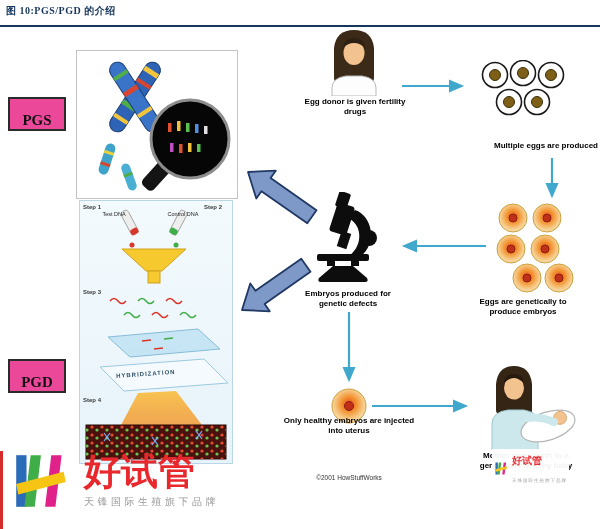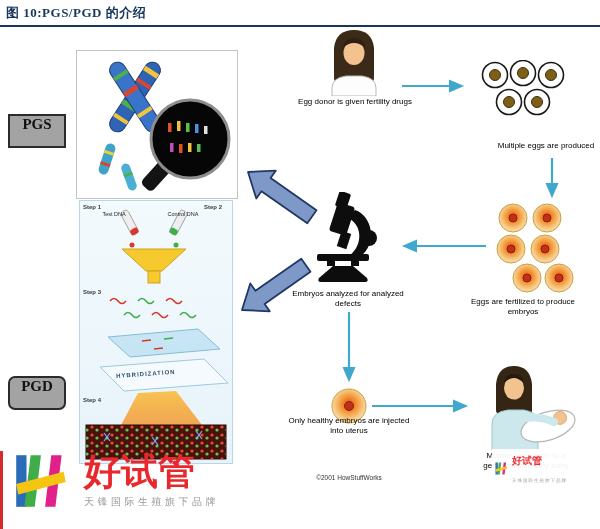--- a/index.html
+++ b/index.html
@@ -1,27 +1,27 @@
 <!DOCTYPE html>
 <html><head>
 <meta charset="utf-8">
 <style>
   html,body{margin:0;padding:0;}
   .page{position:relative;width:600px;height:529px;background:#ffffff;overflow:hidden;
         font-family:"Liberation Sans",sans-serif;}
   .abs{position:absolute;}
-  .fig-title{font-family:"Liberation Serif",serif;font-weight:bold;font-size:13px;
+  .fig-title{font-family:"Liberation Serif",serif;font-weight:bold;font-size:10px;
              color:#17365D;letter-spacing:.5px;}
   .title-rule{background:#17365D;height:2px;width:600px;}
-  .side-box{width:54px;height:30px;border:2px solid #2b2b2b;background:#a3a3a3;
-            display:flex;align-items:flex-start;justify-content:center;
-            font-family:"Liberation Serif",serif;font-weight:bold;font-size:15px;color:#111;margin-top:17px;}
+  .side-box{width:54px;height:30px;border:2px solid #2b2b2b;background:#ec4899;
+            display:flex;align-items:flex-end;justify-content:center;
+            font-family:"Liberation Serif",serif;font-weight:bold;font-size:15px;color:#111;}
   .img-frame{border:1px solid #c3c3c3;background:#fff;}
   .pgd-frame{border:1px solid #b9d6e5;background:linear-gradient(#f3fafd,#e7f3fa);}
-  .cap{position:absolute;font-weight:normal;font-size:8px;line-height:1.2;
+  .cap{position:absolute;font-weight:bold;font-size:8px;line-height:1.2;
        text-align:center;color:#000;}
   .tinylabel{position:absolute;font-weight:bold;font-size:6px;color:#3a3a3a;line-height:1;}
   .microlabel{position:absolute;font-size:5.5px;color:#222;line-height:1;text-align:center;}
   .hyb{position:absolute;font-weight:bold;font-size:6px;letter-spacing:1px;color:#31526b;
        transform:rotate(-4deg);}
   .copyright{position:absolute;font-size:6.5px;color:#333;text-align:center;}
   .brand-row{position:absolute;display:flex;align-items:center;gap:10px;}
   .brand-name{font-weight:bold;font-size:37px;line-height:1;color:#e8282d;}
   .brand-tag{font-size:10px;color:#9a9a9a;letter-spacing:3.5px;margin-top:5px;}
   .red-edge{position:absolute;background:#d42b2b;}
@@ -35,21 +35,21 @@
 <body>
 
 <div class="page">
 
   <div class="abs fig-title" style="left:6px;top:4px;">图 10:PGS/PGD 的介绍</div>
   <div class="abs title-rule" style="left:0;top:25px;"></div>
 
   <div class="abs side-box" style="left:8px;top:97px;">
     <span>PGS</span>
   </div>
-  <div class="abs side-box" style="left:8px;top:359px;border-radius:7px;">
+  <div class="abs side-box" style="left:8px;top:359px;">
     <span>PGD</span>
   </div>
 
   <div class="abs img-frame" style="left:76px;top:50px;width:160px;height:147px;">
     <svg width="160" height="147" viewBox="0 0 160 147">
       <g transform="translate(58,46)">
         <g transform="rotate(33)">
           <rect x="-8" y="-40" width="16" height="80" rx="8" fill="#2e63b5" stroke="#1b3c73"></rect>
           <rect x="-8" y="-32" width="16" height="5" fill="#f3c53c"></rect>
           <rect x="-8" y="-18" width="16" height="4" fill="#d9452e"></rect>
@@ -207,36 +207,36 @@
     </g>
     <g fill="#c03018" stroke="#8c1f10">
       <circle cx="26" cy="16" r="4"></circle>
         <circle cx="60" cy="16" r="4"></circle>
         <circle cx="24" cy="47" r="4"></circle>
       <circle cx="58" cy="47" r="4"></circle>
         <circle cx="40" cy="76" r="4"></circle>
         <circle cx="72" cy="76" r="4"></circle>
     </g>
   </svg>
-  <div class="cap" style="left:468px;top:297px;width:110px;">Eggs are fertilized to produce embryos</div>
+  <div class="cap" style="left:468px;top:297px;width:110px;">Eggs are genetically to produce embryos</div>
 
   <svg class="abs" style="left:303px;top:192px;" width="90" height="94" viewBox="0 0 90 94">
     <g fill="#0d0d0d">
       <rect x="34" y="0" width="12" height="16" rx="2" transform="rotate(18 40 8)"></rect>
       <rect x="30" y="12" width="18" height="30" rx="3" transform="rotate(18 39 27)"></rect>
       <rect x="36" y="40" width="10" height="16" transform="rotate(18 41 48)"></rect>
       <path d="M52,18 C70,24 74,52 58,64 L46,64 C62,52 58,30 44,26 Z"></path>
       <circle cx="66" cy="46" r="8"></circle>
       <rect x="14" y="62" width="52" height="7" rx="2"></rect>
       <rect x="24" y="69" width="8" height="5"></rect>
         <rect x="48" y="69" width="8" height="5"></rect>
       <path d="M30,74 L50,74 L64,86 Q66,90 62,90 L18,90 Q14,90 16,86 Z"></path>
     </g>
   </svg>
-  <div class="cap" style="left:290px;top:289px;width:116px;">Embryos analyzed for analyzed defects</div>
+  <div class="cap" style="left:290px;top:289px;width:116px;">Embryos produced for genetic defects</div>
 
   <svg class="abs" style="left:330px;top:387px;" width="38" height="38" viewBox="0 0 38 38">
     <defs>
       <radialGradient id="gEmb2" cx="50%" cy="45%" r="60%">
         <stop offset="0%" stop-color="#e8452a"></stop>
           <stop offset="35%" stop-color="#f2902d"></stop>
         <stop offset="75%" stop-color="#f7cf8f"></stop>
           <stop offset="100%" stop-color="#f3e3c0"></stop>
       </radialGradient>
     </defs>

